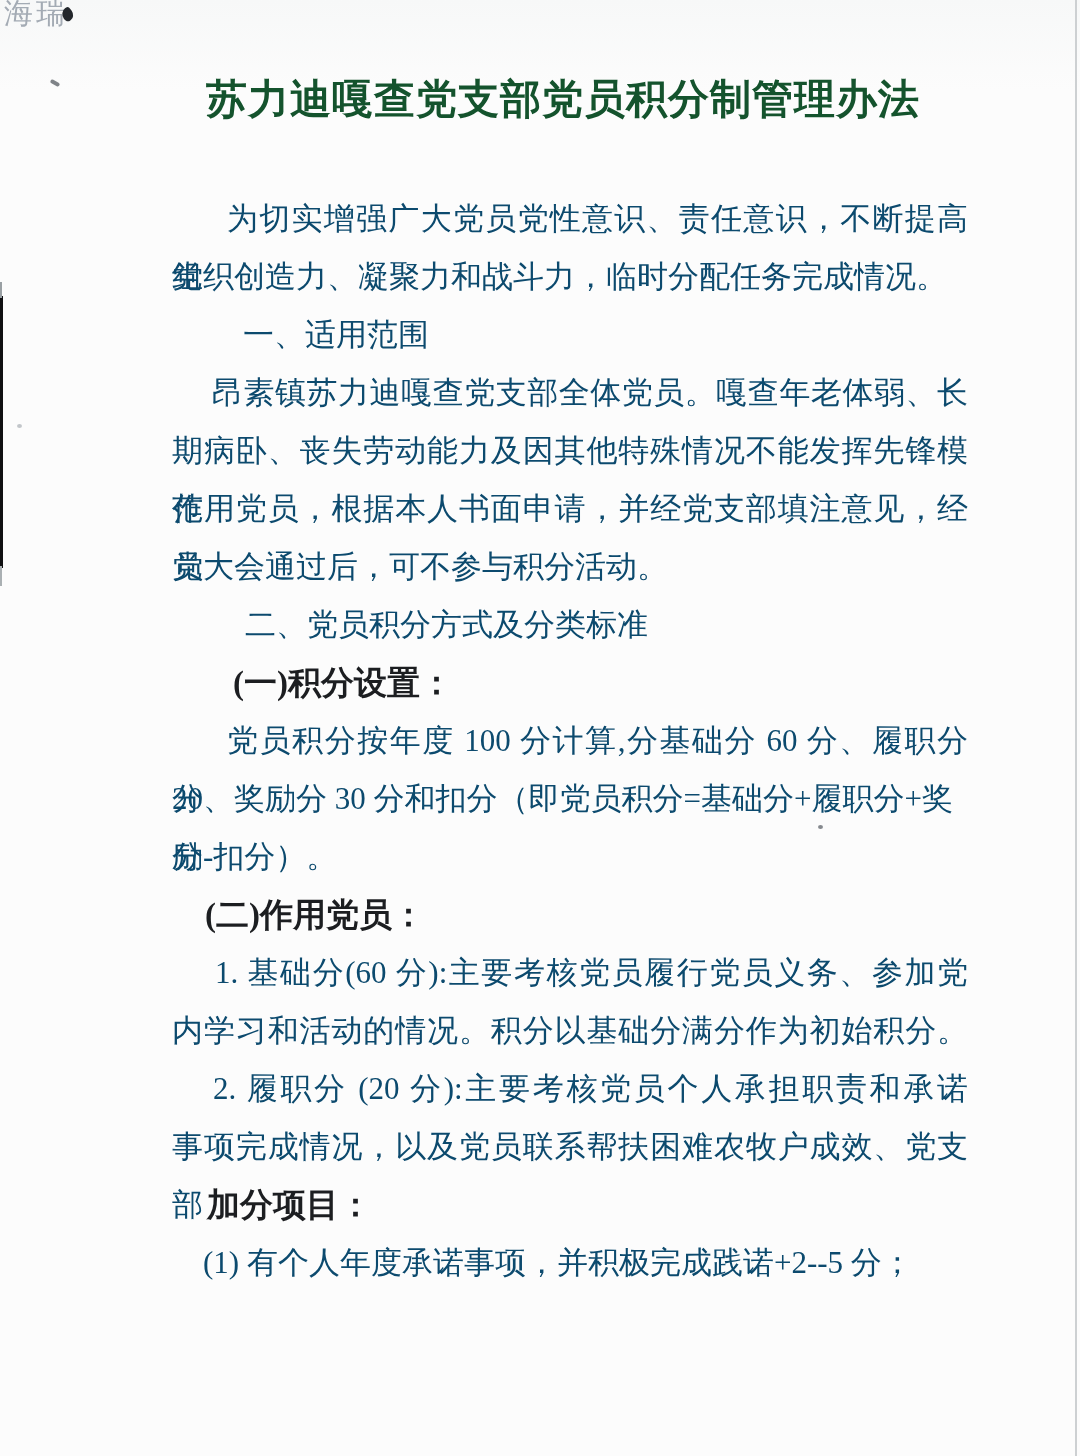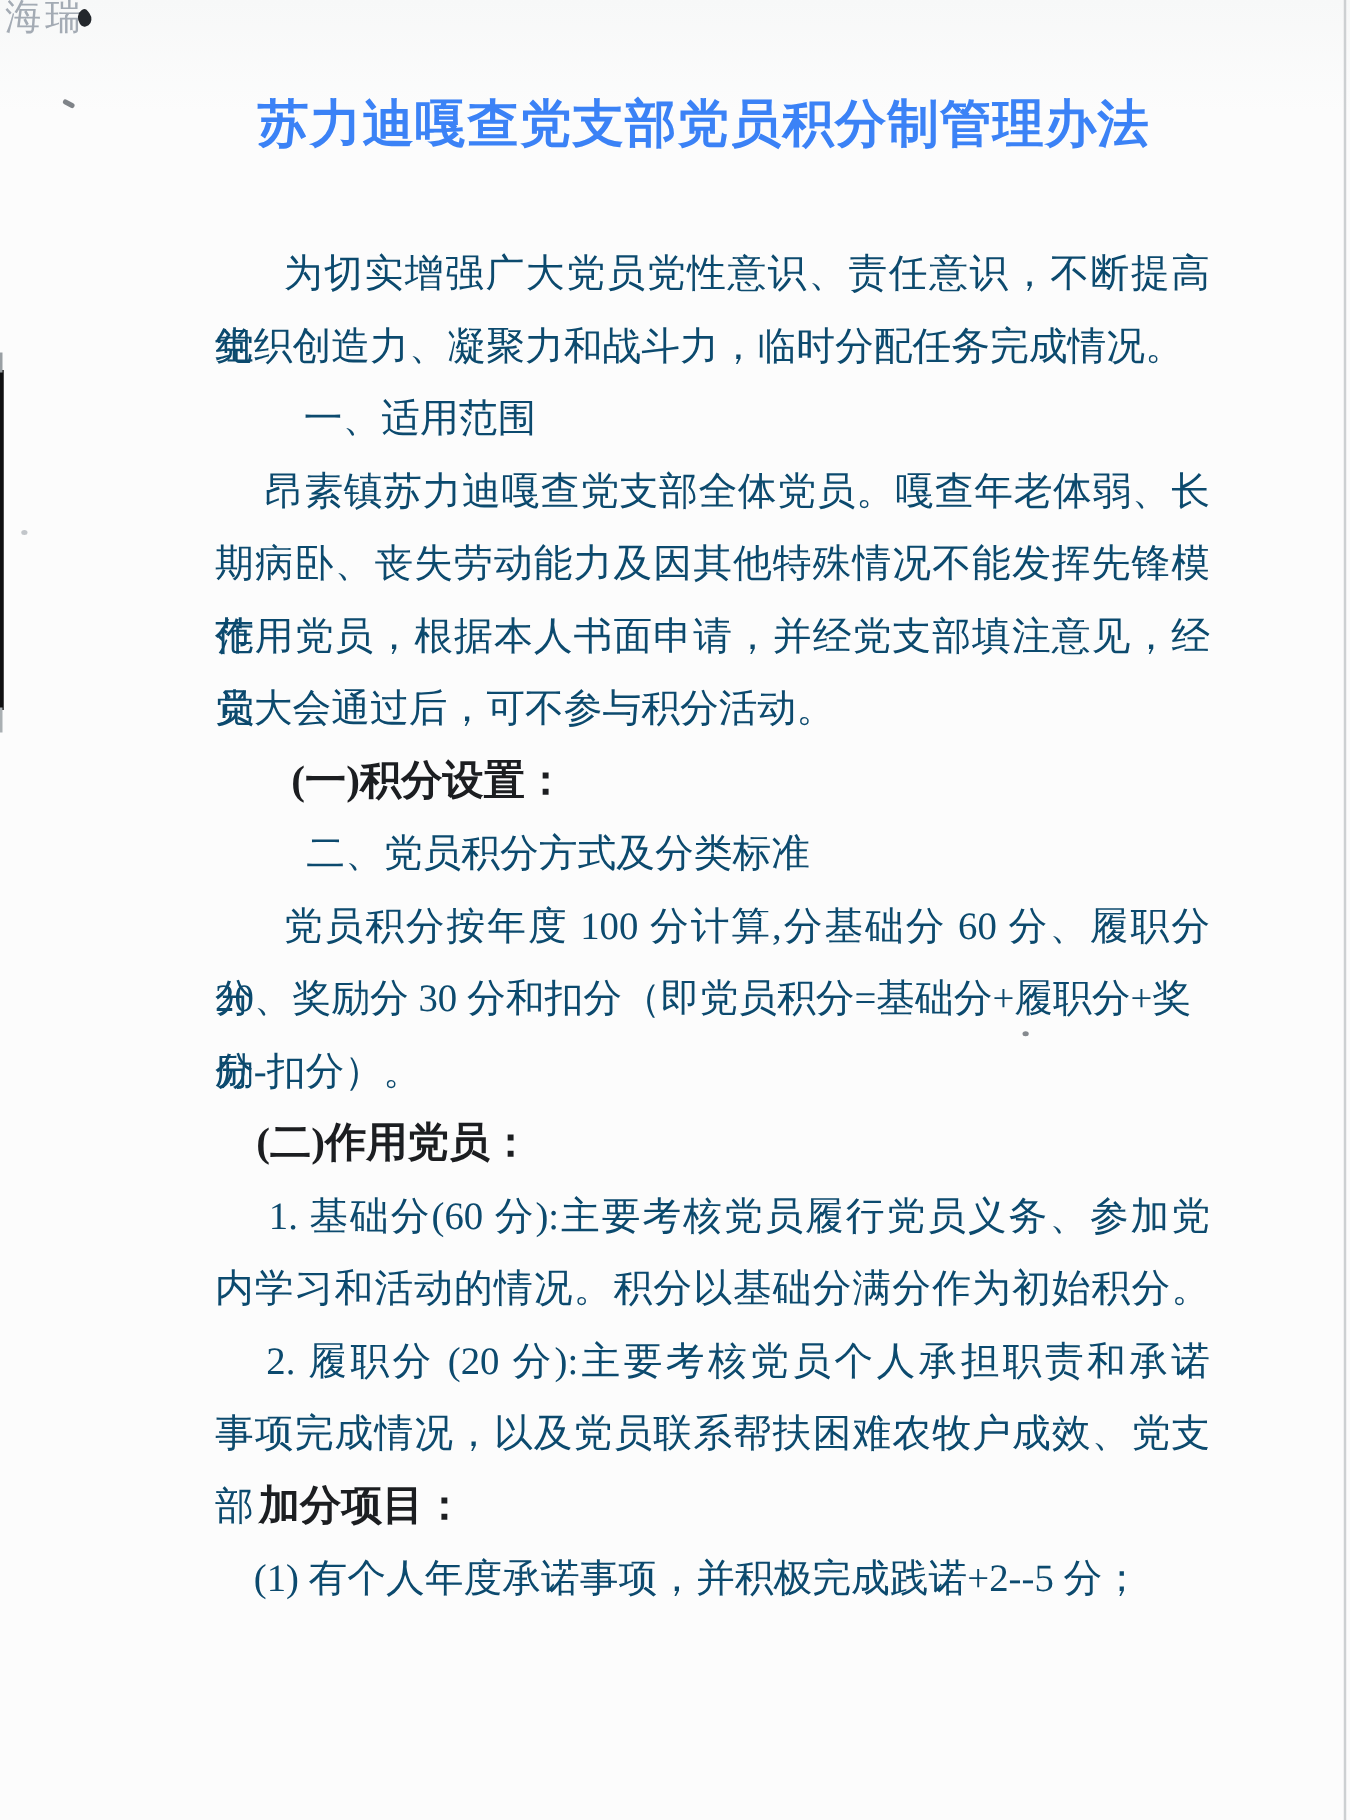--- a/index.html
+++ b/index.html
@@ -61,21 +61,21 @@
   }
 
   
   .doc-title {
     position:absolute; top:76px; left:0;
     width:1080px; box-sizing:border-box;
     padding-left:46px;
     text-align:center;
     font-size:41px; line-height:46px;
     font-weight:600; letter-spacing:1px;
-    color:#3b82f6;
+    color:#14532d;
     white-space:nowrap;
   }
   .doc-body {
     position:absolute; left:172px; top:190px;
     width:796px;
   }
   .ln {
     height:58px; line-height:58px;
     font-size:31px;
     color:#0c4a6e;
@@ -100,22 +100,22 @@
 <div class="doc-title">苏力迪嘎查党支部党员积分制管理办法</div>
 
 <div class="doc-body">
   <div class="ln j" style="text-indent:55px">为切实增强广大党员党性意识、责任意识，不断提高党</div>
   <div class="ln">组织创造力、凝聚力和战斗力，临时分配任务完成情况。</div>
   <div class="ln" style="text-indent:71px">一、适用范围</div>
   <div class="ln j" style="text-indent:40px">昂素镇苏力迪嘎查党支部全体党员。嘎查年老体弱、长</div>
   <div class="ln j">期病卧、丧失劳动能力及因其他特殊情况不能发挥先锋模范</div>
   <div class="ln j">作用党员，根据本人书面申请，并经党支部填注意见，经党</div>
   <div class="ln">员大会通过后，可不参与积分活动。</div>
+  <div class="ln" style="text-indent:73px">二、党员积分方式及分类标准</div>
   <div class="ln b" style="text-indent:61px">(一)积分设置：</div>
-  <div class="ln" style="text-indent:73px">二、党员积分方式及分类标准</div>
   <div class="ln j" style="text-indent:55px">党员积分按年度 100 分计算,分基础分 60 分、履职分 20</div>
   <div class="ln">分、奖励分 30 分和扣分（即党员积分=基础分+履职分+奖励</div>
   <div class="ln">分-扣分）。</div>
   <div class="ln b" style="text-indent:33px">(二)作用党员：</div>
   <div class="ln j" style="text-indent:43px">1. 基础分(60 分):主要考核党员履行党员义务、参加党</div>
   <div class="ln j">内学习和活动的情况。积分以基础分满分作为初始积分。</div>
   <div class="ln j" style="text-indent:41px">2. 履职分 (20 分):主要考核党员个人承担职责和承诺</div>
   <div class="ln j">事项完成情况，以及党员联系帮扶困难农牧户成效、党支部</div>
   <div class="ln b" style="text-indent:35px">加分项目：</div>
   <div class="ln" style="text-indent:31px">(1) 有个人年度承诺事项，并积极完成践诺+2--5 分；</div>

